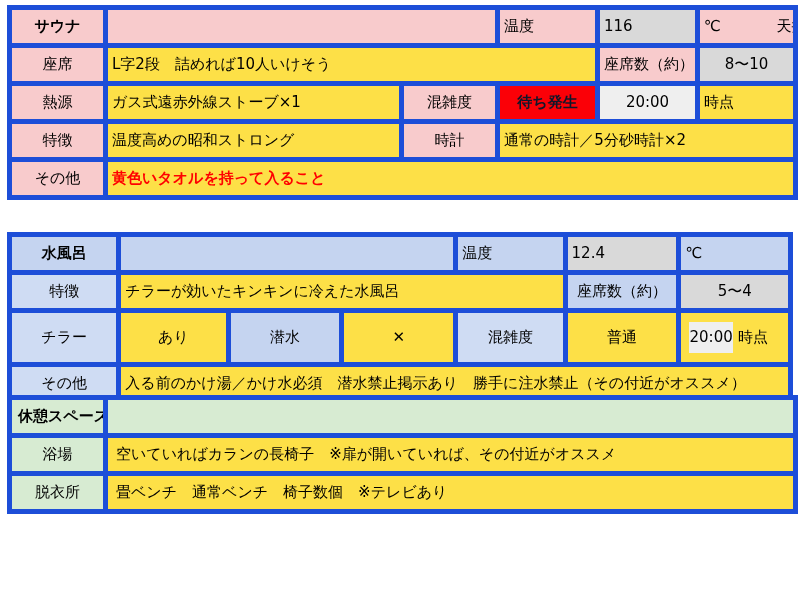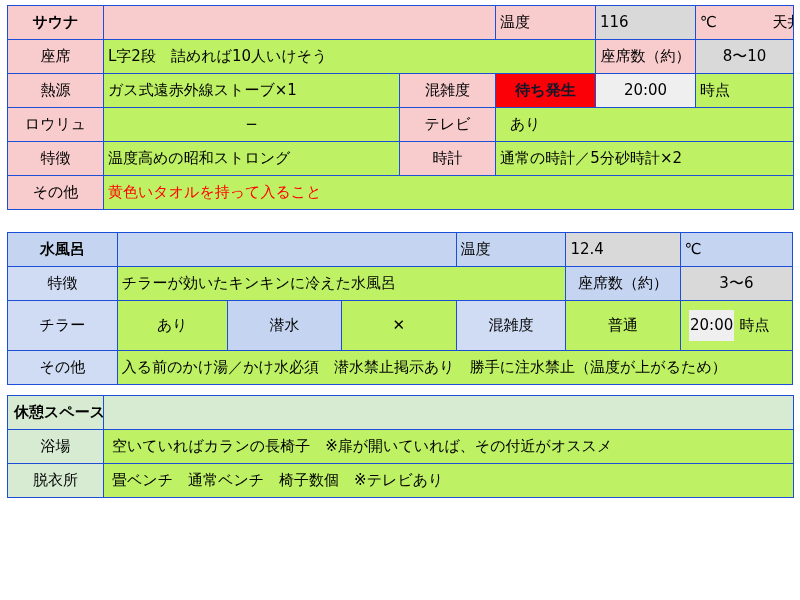--- a/index.html
+++ b/index.html
@@ -22,21 +22,21 @@
   }
 
   table.grid {
     border-collapse: collapse;
     table-layout: fixed;
     position: absolute;
     left: 7px;
   }
 
   table.grid td {
-    border: 1px solid #1d4ed8;
+    border: 5px solid #1d4ed8;
     font-size: 15px;
     line-height: 1.1;
     padding: 0 4px;
     height: 33px;
     white-space: nowrap;
     overflow: hidden;
   }
 
   
   .c  { text-align: center; }
@@ -44,25 +44,25 @@
   .r  { text-align: left; }
 
   
   .bg-pink      { background: #f8cbcc; }
   .bg-blue      { background: #c5d4f0; }
   .bg-blue-lite { background: #cfdcf3; }
   .bg-green     { background: #d7ebd2; }
   .bg-grey      { background: #d9d9d9; }
   .bg-grey-lite { background: #efefef; }
   .bg-red       { background: #fb0007; }
-  .bg-white     { background: #bef264; }
+  .bg-white     { background: #fde047; }
 
   
   .t-head   { font-weight: bold; font-size: 17px; }
-  .t-red    { color: #ff0000; font-weight: normal; }
+  .t-red    { color: #ff0000; font-weight: bold; }
   .t-redtxt { color: #0f172a; font-weight: bold; }
 
   
   .nb-l { border-left: none; }
   .nb-r { border-right: none; }
 
   
   .dotted-top { border-top: 1px dotted #000000; }
   .dotted-bot { border-bottom: 1px dotted #000000; }
 </style>
@@ -103,26 +103,20 @@
 
       <tr>
         <td class="bg-pink c">熱源</td>
         <td class="bg-white l">ガス式遠赤外線ストーブ×1</td>
         <td class="bg-pink c">混雑度</td>
         <td class="bg-red c t-redtxt">待ち発生</td>
         <td class="bg-grey-lite c">20:00</td>
         <td class="bg-white l">時点</td>
       </tr>
 
-      <tr>
-        <td class="bg-pink c">ロウリュ</td>
-        <td class="bg-white c">−</td>
-        <td class="bg-pink c">テレビ</td>
-        <td class="bg-white l" colspan="3" style="padding-left:14px">あり</td>
-      </tr>
 
       <tr>
         <td class="bg-pink c">特徴</td>
         <td class="bg-white l">温度高めの昭和ストロング</td>
         <td class="bg-pink c">時計</td>
         <td class="bg-white l" colspan="3">通常の時計／5分砂時計×2</td>
       </tr>
 
       <tr>
         <td class="bg-pink c">その他</td>
@@ -148,38 +142,38 @@
         <td class="bg-blue" colspan="3"></td>
         <td class="bg-blue r">温度</td>
         <td class="bg-grey r">12.4</td>
         <td class="bg-blue nb-l l">℃</td>
       </tr>
 
       <tr>
         <td class="bg-blue-lite c">特徴</td>
         <td class="bg-white l" colspan="4">チラーが効いたキンキンに冷えた水風呂</td>
         <td class="bg-blue c">座席数（約）</td>
-        <td class="bg-grey c">3〜6</td>
+        <td class="bg-grey c">5〜4</td>
       </tr>
 
       <tr>
         <td class="bg-blue-lite c">チラー</td>
         <td class="bg-white c">あり</td>
         <td class="bg-blue c">潜水</td>
         <td class="bg-white c">✕</td>
         <td class="bg-blue-lite c">混雑度</td>
         <td class="bg-white c">普通</td>
         <td class="bg-white l" style="padding:8px">
           <span class="bg-grey-lite" style="display:inline-block;width:48%;text-align:center;line-height:31px;height:31px;vertical-align:middle">20:00</span><span style="display:inline-block;padding-left:5px;vertical-align:middle">時点</span>
         </td>
       </tr>
 
       <tr>
         <td class="bg-blue-lite c">その他</td>
-        <td class="bg-white l" colspan="6">入る前のかけ湯／かけ水必須　潜水禁止掲示あり　勝手に注水禁止（温度が上がるため）</td>
+        <td class="bg-white l" colspan="6">入る前のかけ湯／かけ水必須　潜水禁止掲示あり　勝手に注水禁止（その付近がオススメ）</td>
       </tr>
     </tbody>
   </table>
 
   <table class="grid" style="top:395px; width:786px;padding-left:8px;">
     <colgroup>
       <col style="width:96px">
       <col style="width:690px">
     </colgroup>
     <tbody>

